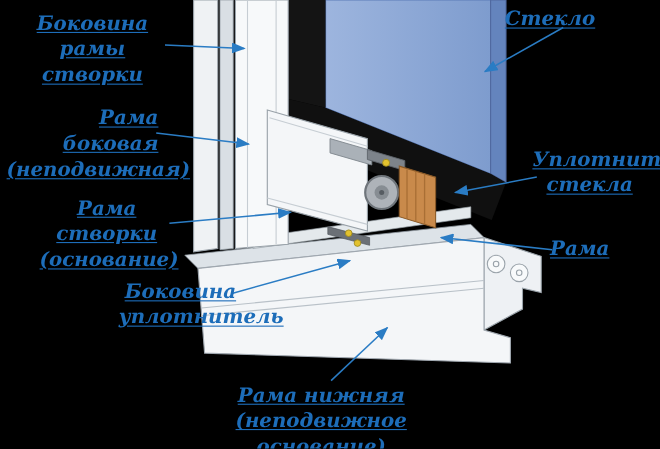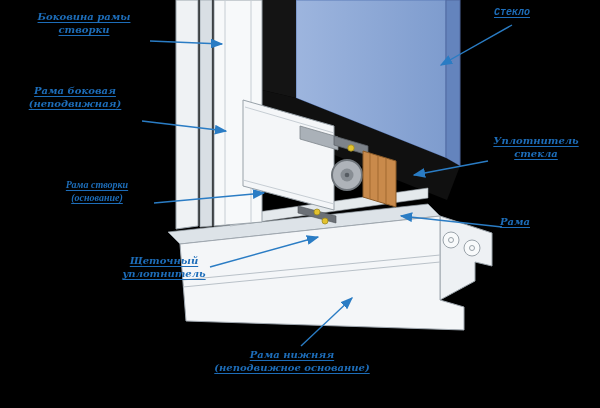--- a/index.html
+++ b/index.html
@@ -10,32 +10,32 @@
     background: #000;
     overflow: hidden;
     font-family: "DejaVu Serif", serif;
   }
   .stage svg { position: absolute; left: 0; top: 0; }
   .label {
     position: absolute;
     color: #1d6db9;
     font-style: italic;
     font-weight: bold;
-    font-size: 10px;
+    font-size: 18px;
     line-height: 1.3;
     text-align: center;
     white-space: pre-line;
     text-decoration: underline;
     text-underline-offset: 2px;
   }
   .label-sash-side    { left: 18px;  top: 10px;  width: 132px; }
-  .label-glass        { left: 470px; top: 6px;   width: 84px; font-family: Liberation Mono, monospace;  }
-  .label-side-frame   { left: 6px;   top: 84px;  width: 138px; }
+  .label-glass        { left: 458px; top: 6px;   width: 84px;  }
+  .label-side-frame   { left: 6px;   top: 96px;  width: 138px; text-align: right; }
   .label-glass-seal   { left: 484px; top: 134px; width: 104px; }
-  .label-sash-base    { left: 36px;  top: 178px; width: 122px; font-family: Liberation Serif, serif; }
+  .label-sash-base    { left: 36px;  top: 178px; width: 122px; }
   .label-roller       { left: 500px; top: 215px; width: 70px; text-align: left; }
   .label-brush-seal   { left: 108px; top: 254px; width: 112px; }
   .label-bottom-frame { left: 164px; top: 348px; width: 256px; }
 </style>
 </head>
 <body>
 
 <div class="stage">
 
   <svg width="600" height="408" viewBox="0 0 600 408">
@@ -108,18 +108,18 @@
   <div class="label label-sash-side">Боковина рамы
 створки</div>
   <div class="label label-glass">Стекло</div>
   <div class="label label-side-frame">Рама боковая
 (неподвижная)</div>
   <div class="label label-glass-seal">Уплотнитель
 стекла</div>
   <div class="label label-sash-base">Рама створки
 (основание)</div>
   <div class="label label-roller">Рама</div>
-  <div class="label label-brush-seal">Щеточный
+  <div class="label label-brush-seal">Боковина
 уплотнитель</div>
   <div class="label label-bottom-frame">Рама нижняя
 (неподвижное основание)</div>
 
 </div>
 
 </body></html>

